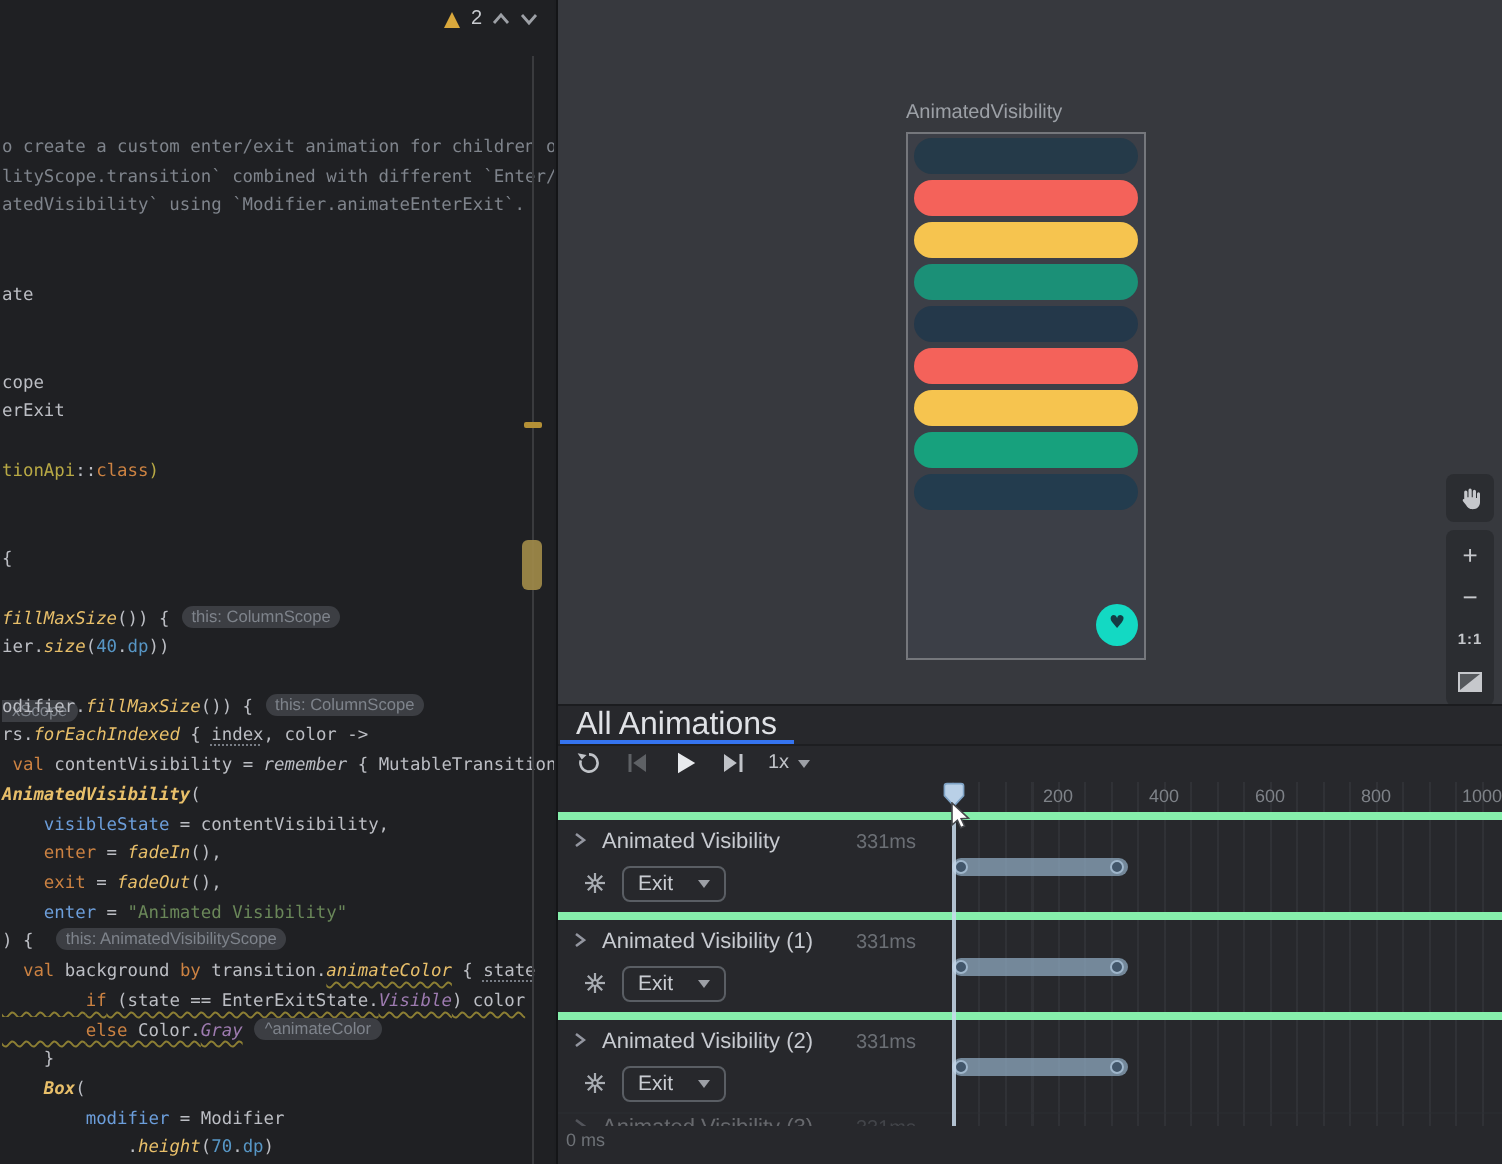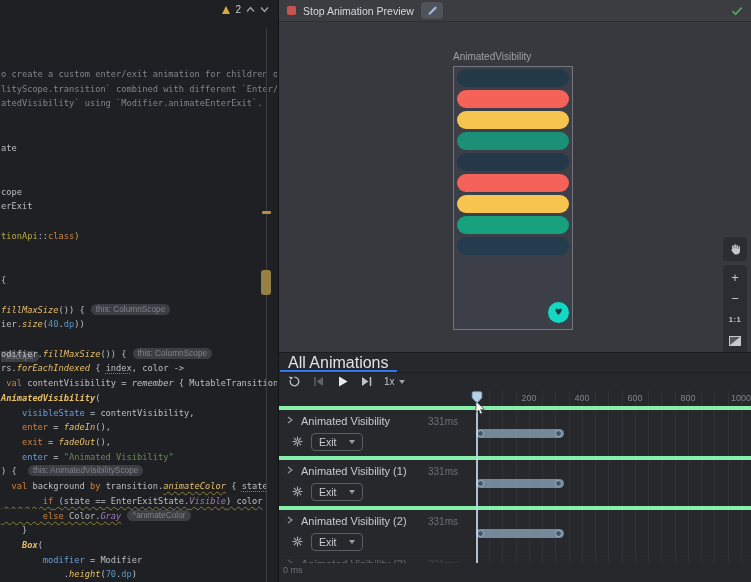--- a/index.html
+++ b/index.html
@@ -135,35 +135,20 @@
       </svg>
   </div>
 
   <div class="stripe"></div>
   <div class="stripe-mark"></div>
   <div class="sthumb"></div>
 </div>
 
 <div class="rpanel">
 
-  <div class="rtoolbar">
-    <span class="stop-sq"></span>
-    <span class="stop-label">Stop Animation Preview</span>
-    <span class="pencil-btn">
-      <svg width="12" height="12" viewBox="0 0 12 12">
-        <path d="M2.3 10 L3 7.7 L8.2 2.5 L9.8 4.1 L4.6 9.3 Z" fill="#9DB9E8"></path>
-        <path d="M8.8 1.9 L10.4 3.5" stroke="#C6D9F2" stroke-width="1.2"></path>
-      </svg>
-    </span>
-    <span class="tb-check">
-      <svg width="12" height="10" viewBox="0 0 12 10">
-        <path d="M1.5 5.2 L4.6 8.3 L10.6 1.6" fill="none" stroke="#57A45C" stroke-width="1.8"></path>
-      </svg>
-    </span>
-  </div>
 
   <div class="surface">
     <div class="pv-label">AnimatedVisibility</div>
     <div class="pv-frame">
       <div class="pv-bars">
           <div class="pv-bar" style="background: rgb(37, 58, 73);"></div>
           <div class="pv-bar" style="background: rgb(244, 98, 90);"></div>
           <div class="pv-bar" style="background: rgb(246, 196, 79);"></div>
           <div class="pv-bar" style="background: rgb(27, 144, 119);"></div>
           <div class="pv-bar" style="background: rgb(36, 56, 74);"></div>

